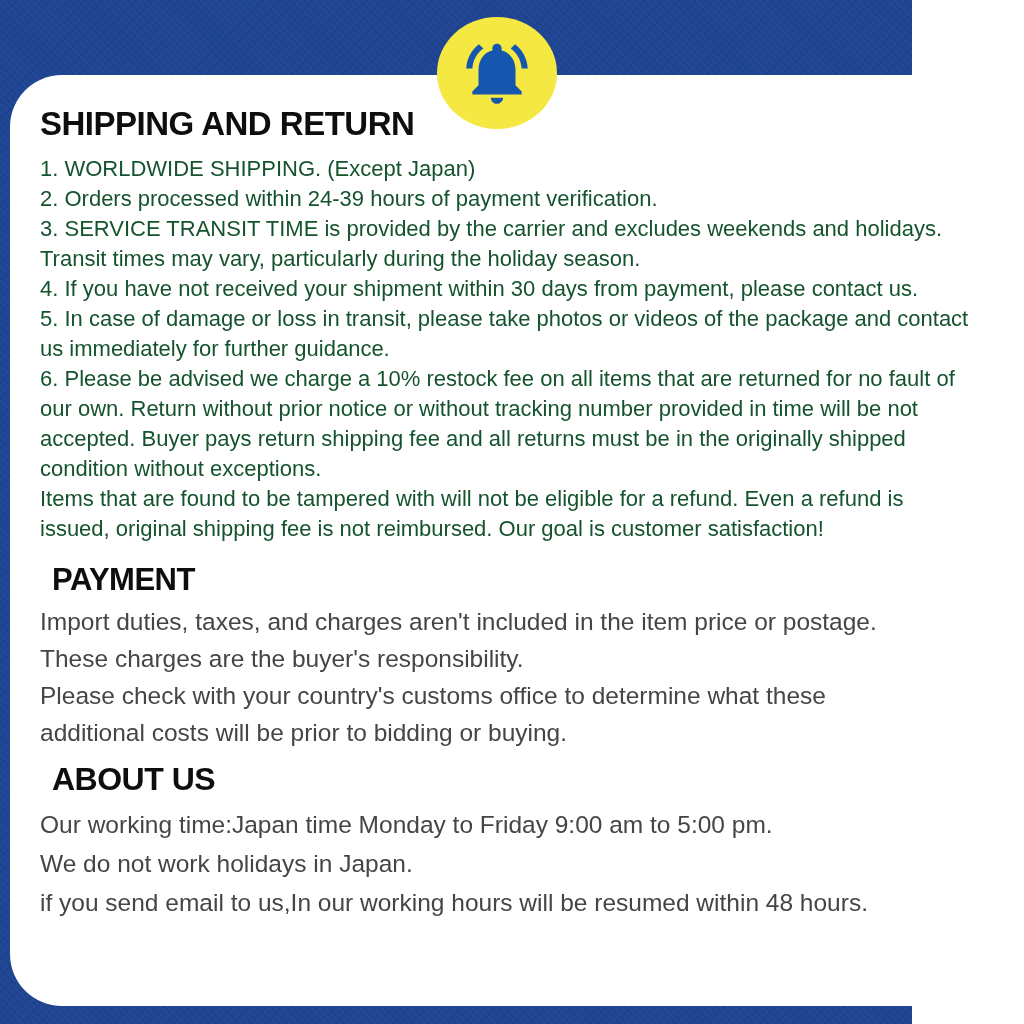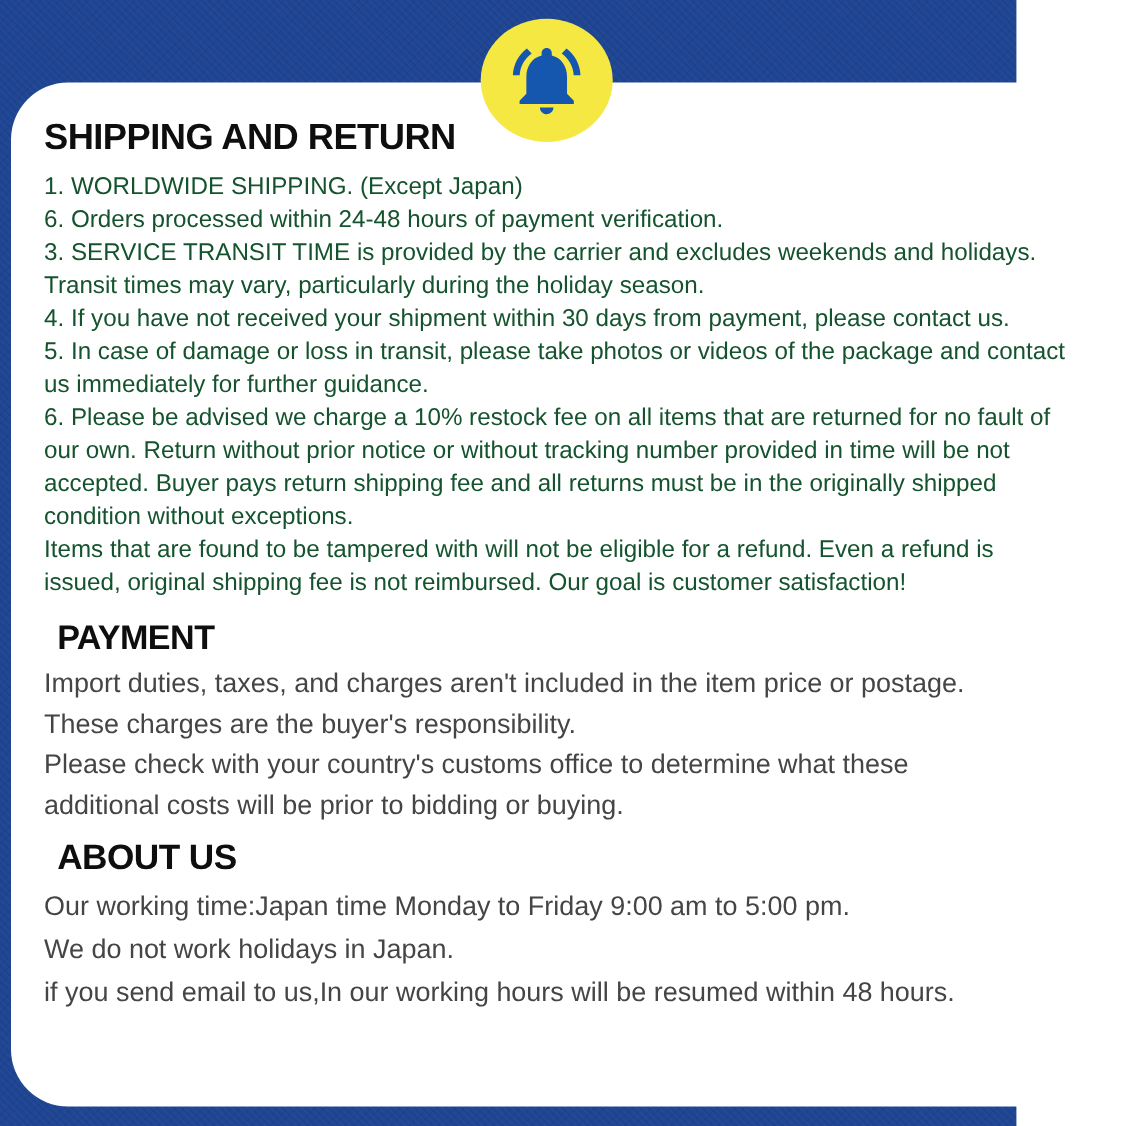--- a/index.html
+++ b/index.html
@@ -11,21 +11,20 @@
     font-family: "Liberation Sans", "DejaVu Sans", sans-serif;
   }
   .canvas {
     position: relative;
     width: 912px;
     height: 1024px;
     background-color: #1e4492;
     background-image:
       repeating-linear-gradient(45deg, rgba(255,255,255,0.025) 0 2px, rgba(0,0,0,0.0) 2px 5px),
       repeating-linear-gradient(-45deg, rgba(0,0,0,0.05) 0 1px, rgba(0,0,0,0.0) 1px 6px);
-    padding-left: 12px;
   }
   .card {
     position: absolute;
     left: 10px;
     top: 75px;
     width: 1004px;
     height: 931px;
     background: #ffffff;
     border-radius: 52px;
     box-sizing: border-box;
@@ -98,21 +97,21 @@
       </svg>
     </span>
   </div>
 
   <div class="card">
 
     <h1 class="section-title">SHIPPING AND RETURN</h1>
 
     <div class="body-lines shipping-lines">
         <div class="line">1. WORLDWIDE SHIPPING. (Except Japan)</div>
-        <div class="line">6. Orders processed within 24-48 hours of payment verification.</div>
+        <div class="line">2. Orders processed within 24-39 hours of payment verification.</div>
         <div class="line">3. SERVICE TRANSIT TIME is provided by the carrier and excludes weekends and holidays.</div>
         <div class="line">Transit times may vary, particularly during the holiday season.</div>
         <div class="line">4. If you have not received your shipment within 30 days from payment, please contact us.</div>
         <div class="line">5. In case of damage or loss in transit, please take photos or videos of the package and contact</div>
         <div class="line">us immediately for further guidance.</div>
         <div class="line">6. Please be advised we charge a 10% restock fee on all items that are returned for no fault of</div>
         <div class="line">our own. Return without prior notice or without tracking number provided in time will be not</div>
         <div class="line">accepted. Buyer pays return shipping fee and all returns must be in the originally shipped</div>
         <div class="line">condition without exceptions.</div>
         <div class="line">Items that are found to be tampered with will not be eligible for a refund. Even a refund is</div>

